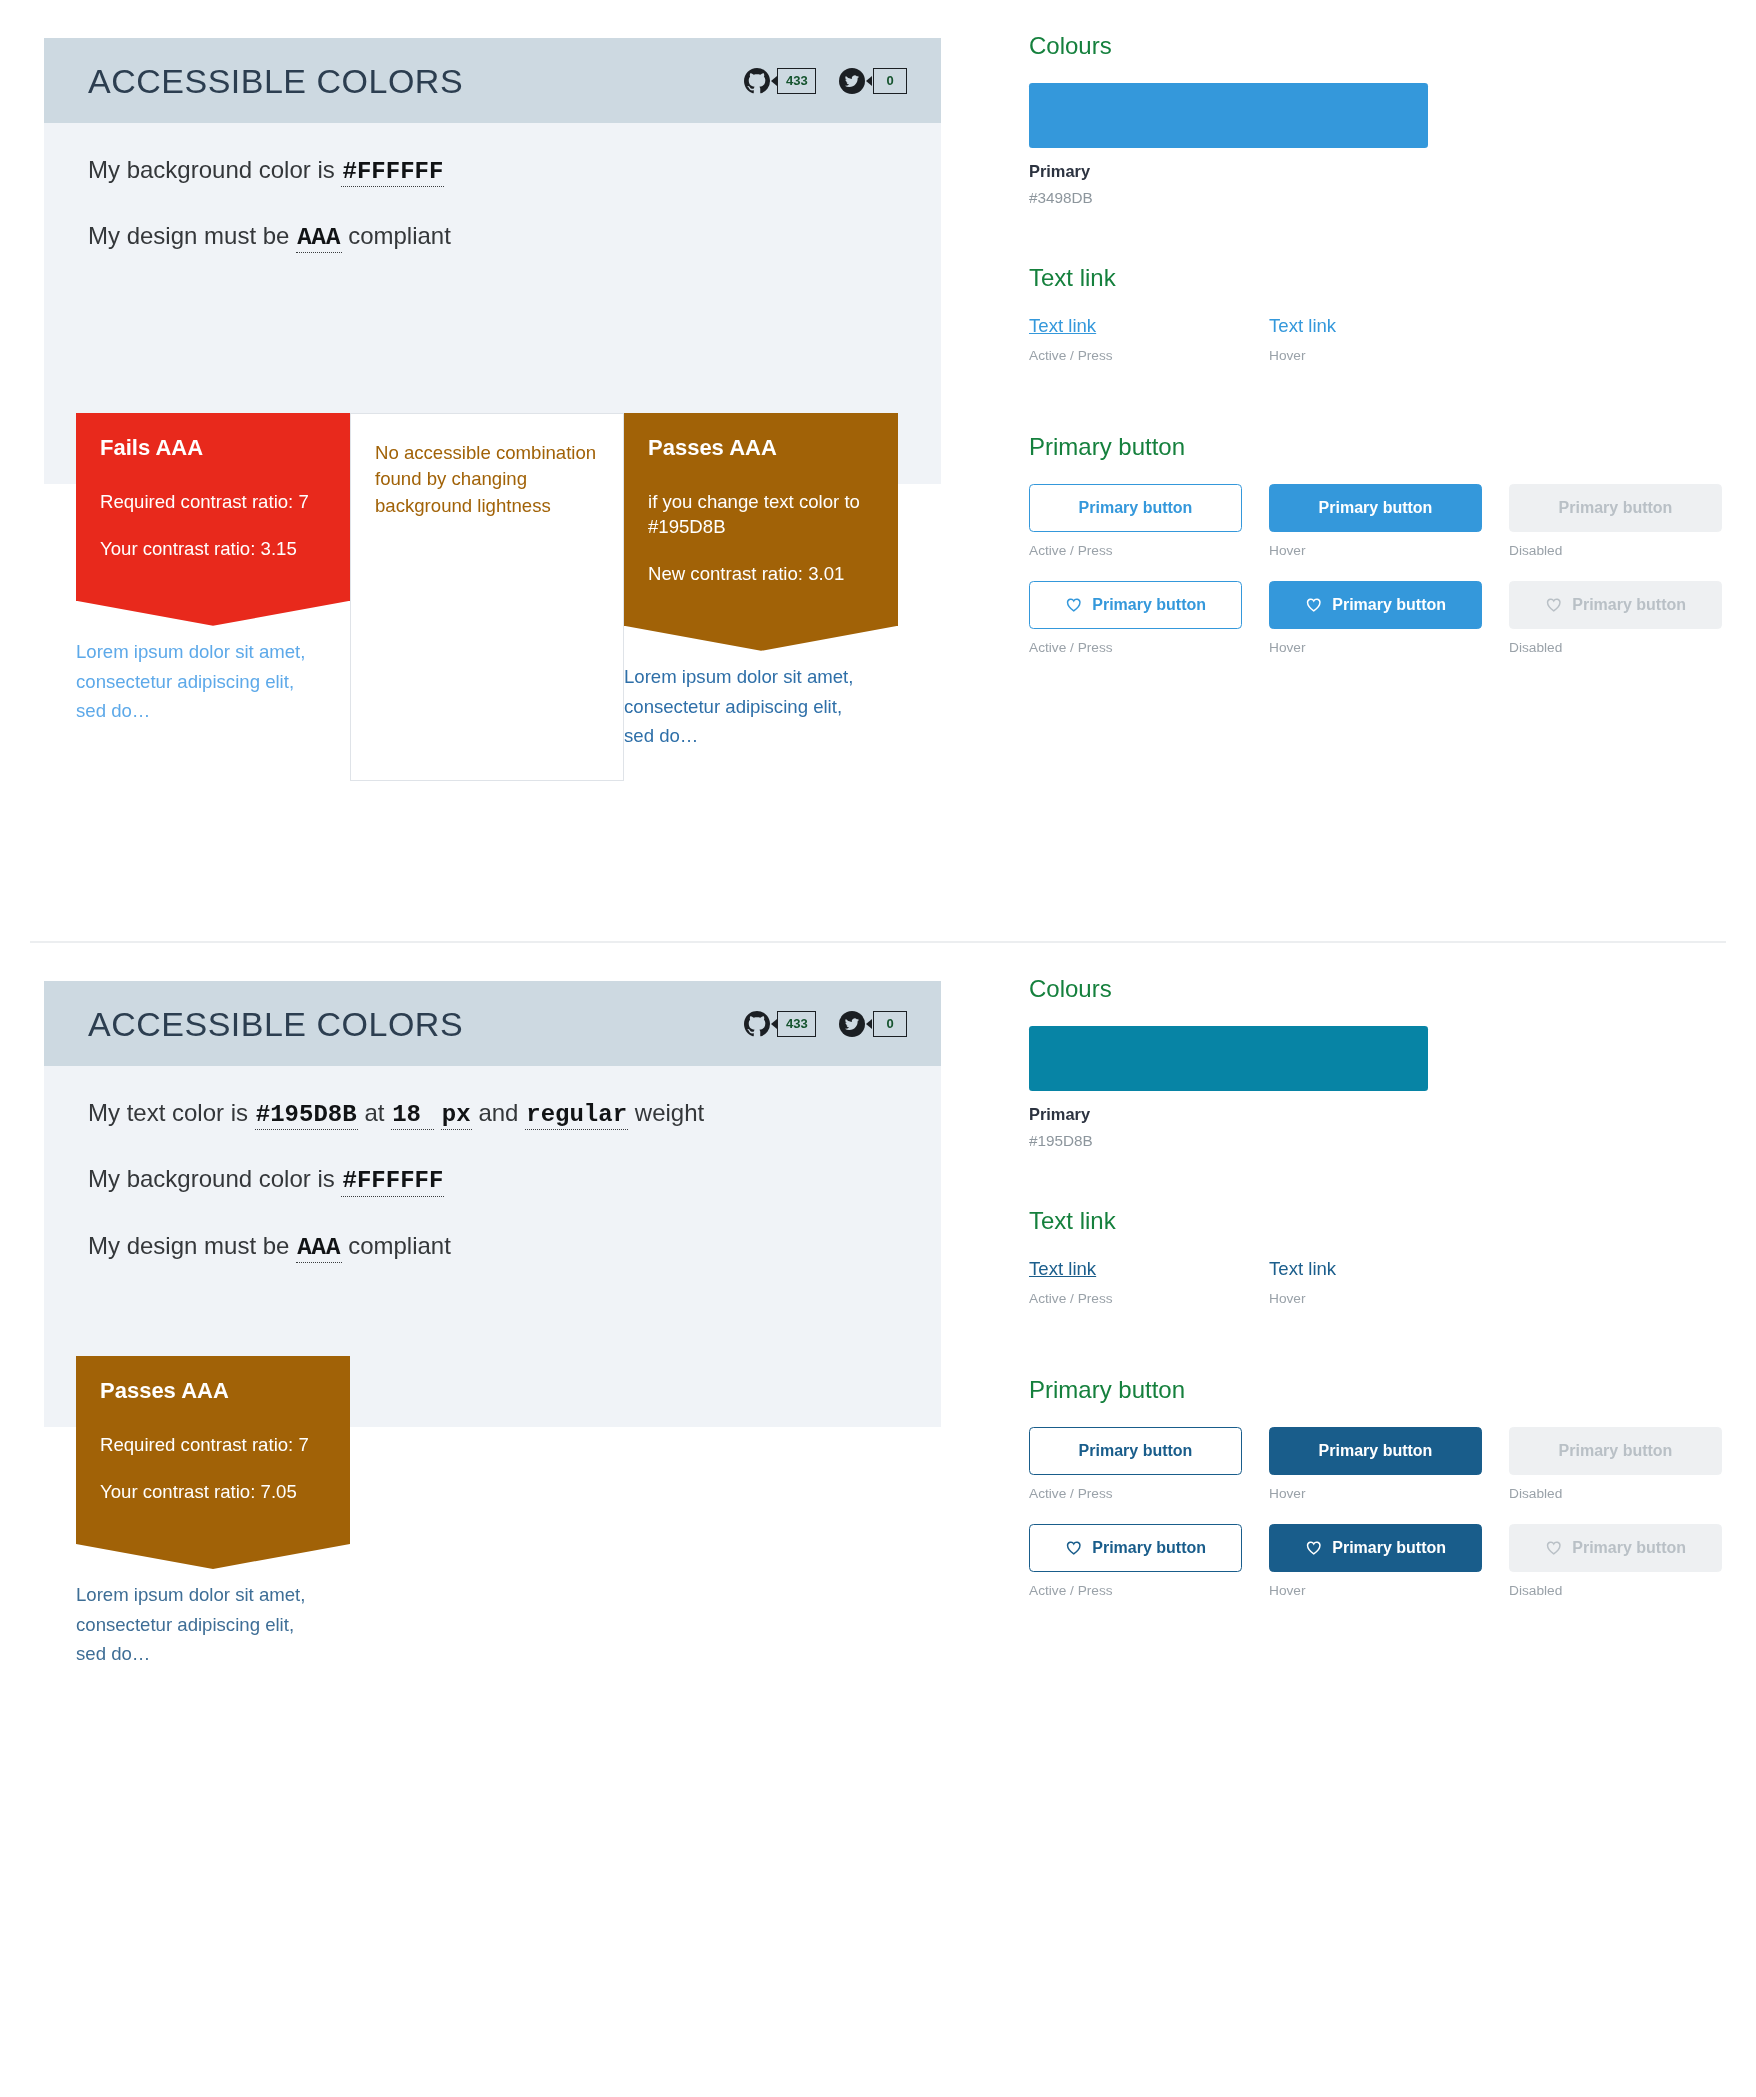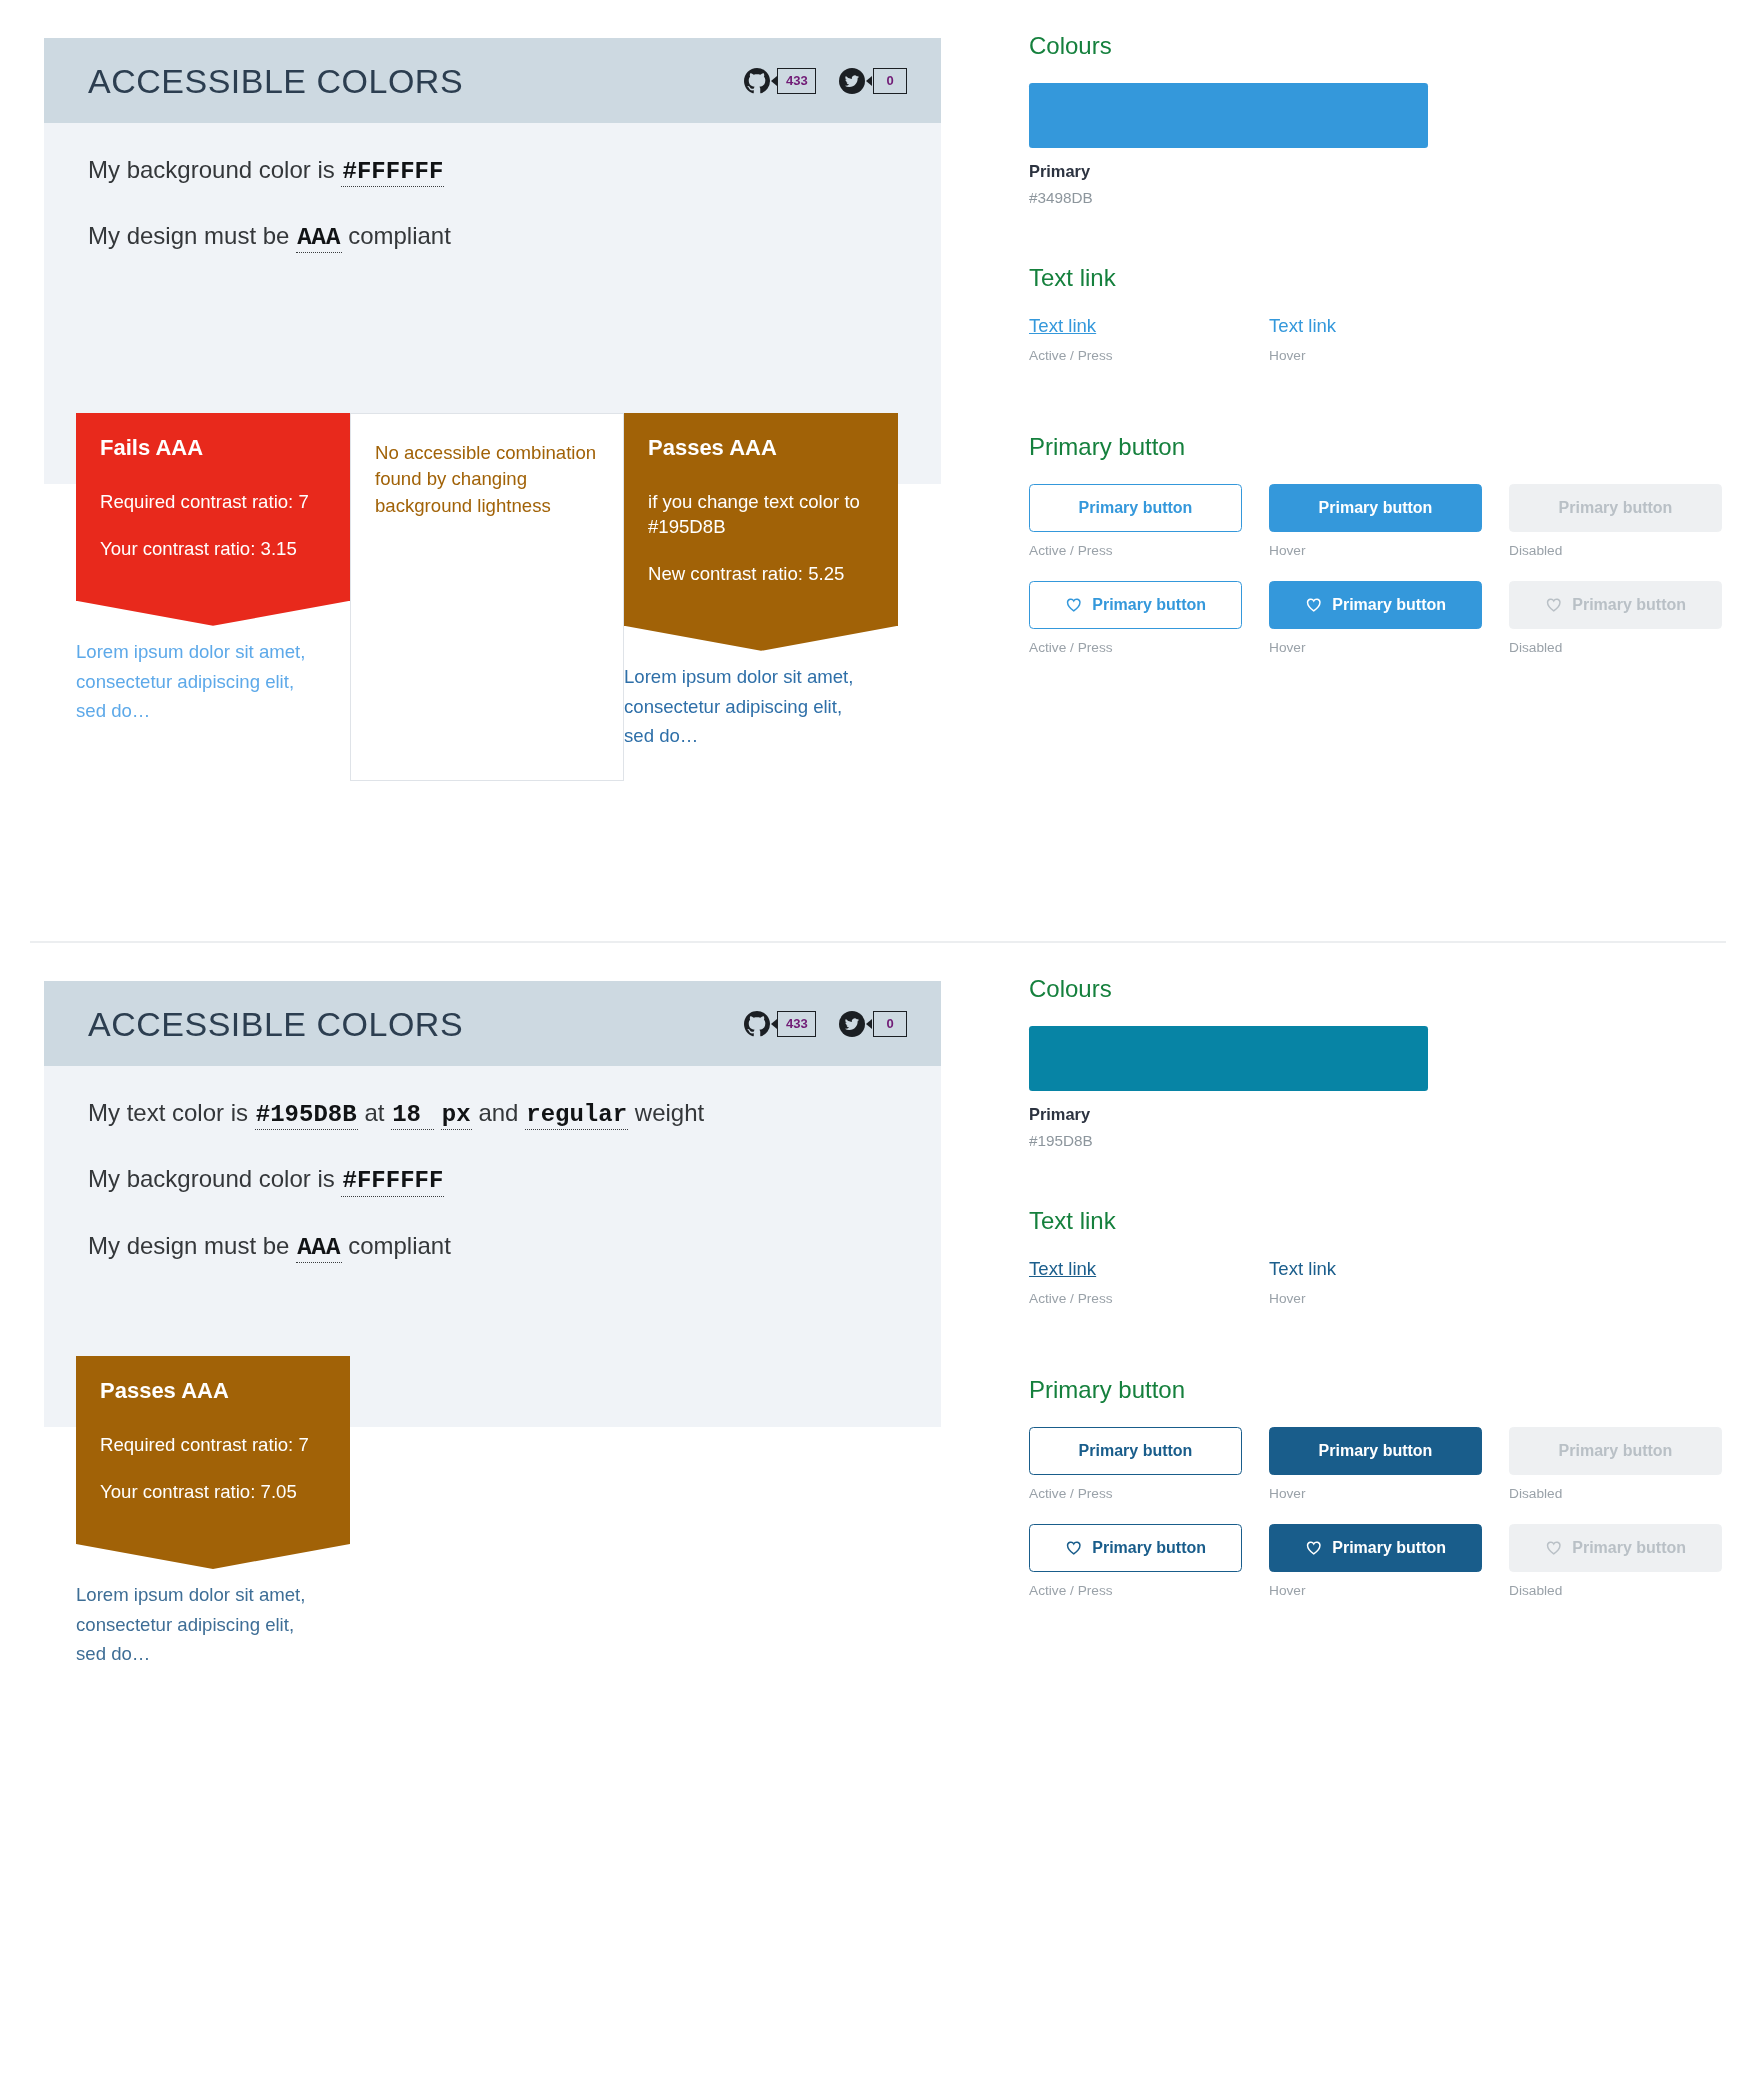--- a/index.html
+++ b/index.html
@@ -58,21 +58,21 @@
     width: 26px; height: 26px;
     display: inline-block;
     color: #1b1f23;
   }
   .social-icon svg { width: 26px; height: 26px; display: block; }
   .count-badge {
     position: relative;
     margin-left: 7.7px;
     border: 1.6px solid #1b1f23;
     background: transparent;
-    color: #701a75;
+    color: #14532d;
     font-size: 13px;
     font-weight: 700;
     line-height: 1;
     padding: 5.5px 7.7px 5.5px 7.7px;
     min-width: 34px;
     text-align: center;
     font-family: "Liberation Sans", sans-serif;
   }
   .count-badge::before {
     content: "";
@@ -295,21 +295,21 @@
         <div class="result-col">
           <div class="plain-card">
             <p>No accessible combination found by changing background lightness</p>
           </div>
         </div>
 
         <div class="result-col">
           <div class="ribbon ribbon-pass">
             <h3>Passes AAA</h3>
             <p>if you change text color to #195D8B</p>
-            <p>New contrast ratio: 5.25</p>
+            <p>New contrast ratio: 3.01</p>
           </div>
           <div class="sample" id="s0r2-sample" style="color: rgb(46, 111, 168);">Lorem ipsum dolor sit amet, consectetur adipiscing elit, sed do…</div>
         </div>
       </div>
 
     </div>
   </div>
 
   <div class="spec-col">
     <div class="spec-heading">Colours</div>

